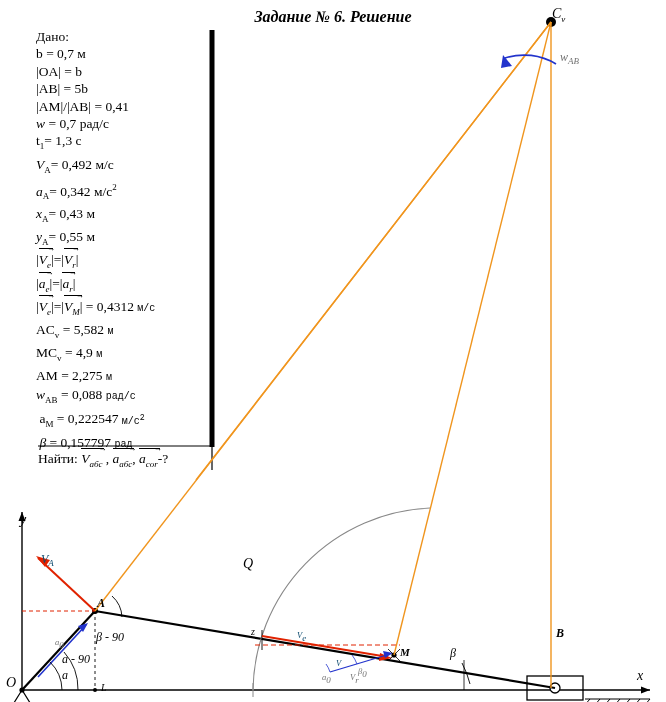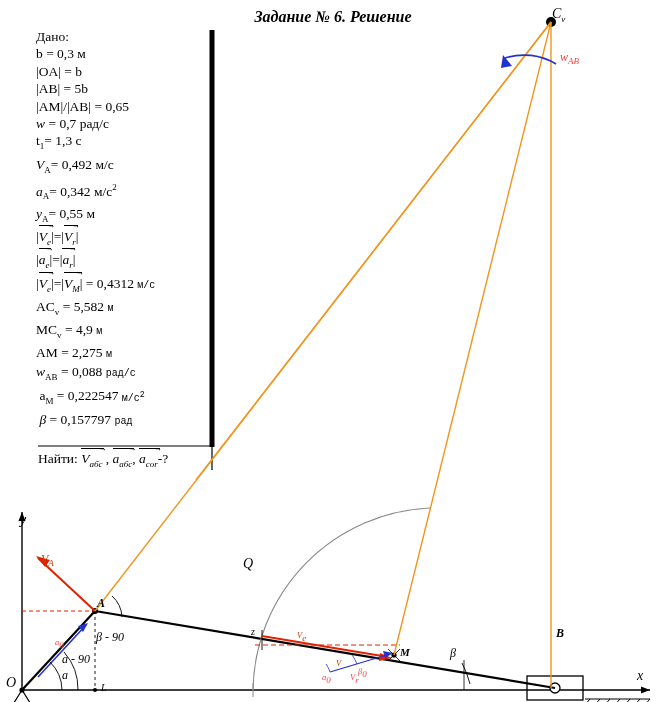--- a/index.html
+++ b/index.html
@@ -53,43 +53,44 @@
 
   svg{position:absolute;left:0;top:0;width:666px;height:702px;}
 
   .lbl{
     position:absolute;
     font-family:"Liberation Serif", serif;
     font-size:12px;
     font-style:italic;
     white-space:nowrap;
   }
-  .lbl.blue{color:#ef4444;}
-  .lbl.red{color:#c2410c;}
+  .lbl.blue{color:#737373;}
+  .lbl.red{color:#0c4a6e;}
   .lbl.tiny{font-size:8.5px;}
   .lbl.sm{font-size:10px;}
   .lbl.big{font-size:14px;}
 </style>
 </head>
 <body>
 
 <div id="root">
 
   <div class="title">Задание № 6. Решение</div>
 
   <div class="givens">
     <div class="row">Дано:</div>
-    <div class="row">b = 0,3 м</div>
+    <div class="row">b = 0,7 м</div>
     <div class="row">|OA| = b</div>
     <div class="row">|AB| = 5b</div>
-    <div class="row">|AM|/|AB| = 0,65</div>
+    <div class="row">|AM|/|AB| = 0,41</div>
     <div class="row"><span class="it">w</span> = 0,7 рад/с</div>
     <div class="row">t<span class="sub">1</span>= 1,3 с</div>
     <div class="row"><span class="it">V</span><span class="sub">A</span>= 0,492 м/с</div>
     <div class="row"><span class="it">a</span><span class="sub">A</span>= 0,342 м/с<sup style="font-size:9px">2</sup></div>
+    <div class="row"><span class="it">x</span><span class="sub">A</span>= 0,43 м</div>
     <div class="row"><span class="it">y</span><span class="sub">A</span>= 0,55 м</div>
     <div class="row">
       |<span class="vec it">V<span class="sub">e</span><span class="ah">→</span></span>|=|<span class="vec it">V<span class="sub">r</span><span class="ah">→</span></span>|
     </div>
     <div class="row">
       |<span class="vec it">a<span class="sub">e</span><span class="ah">→</span></span>|=|<span class="vec it">a<span class="sub">r</span><span class="ah">→</span></span>|
     </div>
     <div class="row">
       |<span class="vec it">V<span class="sub">e</span><span class="ah">→</span></span>|=|<span class="vec it">V<span class="sub">M</span><span class="ah">→</span></span>| = 0,4312 <span class="small">м/с</span>
     </div>

